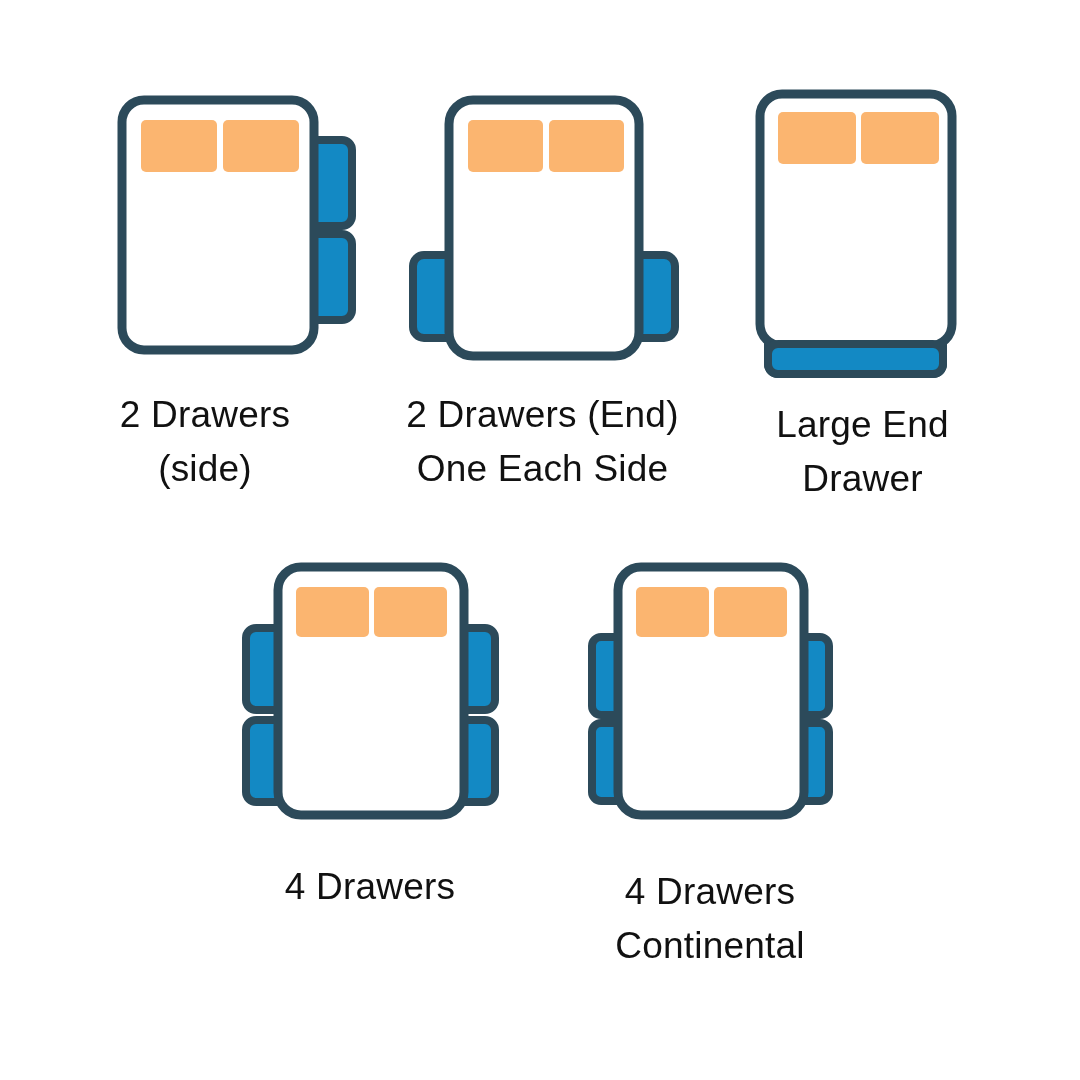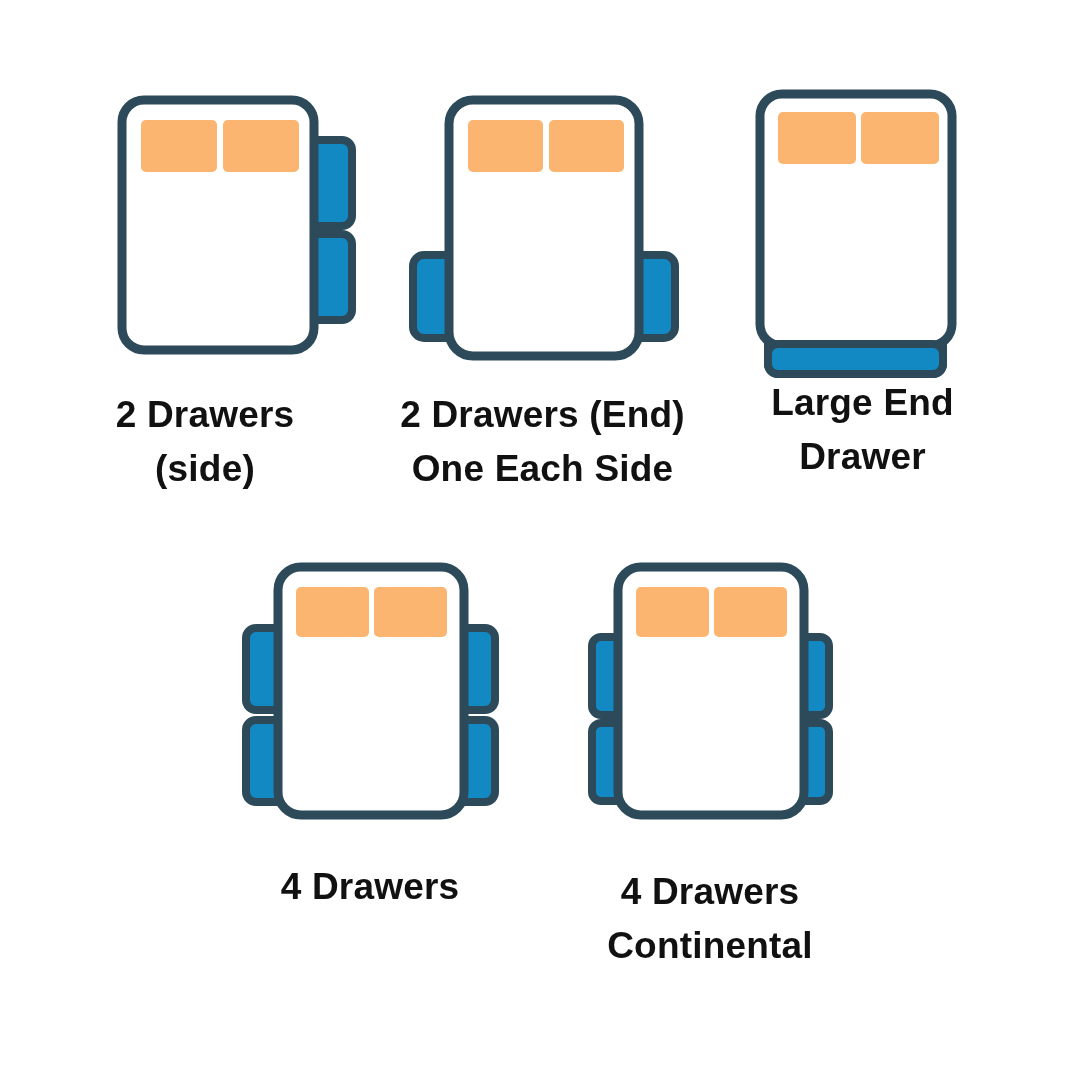--- a/index.html
+++ b/index.html
@@ -22,21 +22,21 @@
     display: block;
     overflow: visible;
   }
   .caption {
     position: absolute;
     text-align: center;
     color: #111111;
     font-family: "Liberation Sans", sans-serif;
     font-size: 37px;
     line-height: 1.45;
-    font-weight: 700;
+    font-weight: 400;
     letter-spacing: 0.2px;
     white-space: pre-line;
   }
 </style>
 </head>
 <body>
 
 <div id="canvas">
 
   <div class="bed-figure" style="left:110px; top:88px;">
@@ -78,21 +78,21 @@
     <svg width="225" height="300" viewBox="0 0 225 300">
       <rect x="20" y="250" width="175" height="42" rx="10" ry="10" fill="#1389c4" stroke="#2c4a5a" stroke-width="8"></rect>
       <rect x="12" y="12" width="192" height="252" rx="22" ry="22" fill="#ffffff" stroke="#2c4a5a" stroke-width="9"></rect>
       <rect x="20" y="262" width="175" height="30" rx="10" ry="10" fill="#1389c4" stroke="#2c4a5a" stroke-width="8"></rect>
       <g>
         <rect x="30" y="30" width="78" height="52" rx="5" ry="5" fill="#fbb570"></rect>
         <rect x="113" y="30" width="78" height="52" rx="5" ry="5" fill="#fbb570"></rect>
       </g>
     </svg>
   </div>
-  <div class="caption" style="left:730px; top:376px; width:265px;">Large End
+  <div class="caption" style="left:730px; top:398px; width:265px;">Large End
 Drawer</div>
 
   <div class="bed-figure" style="left:238px; top:555px;">
     <svg width="265" height="270" viewBox="0 0 265 270">
       <g>
         <rect x="8" y="73" width="46" height="82" rx="10" ry="10" fill="#1389c4" stroke="#2c4a5a" stroke-width="8"></rect>
         <rect x="8" y="165" width="46" height="82" rx="10" ry="10" fill="#1389c4" stroke="#2c4a5a" stroke-width="8"></rect>
       </g>
       <g>
         <rect x="211" y="73" width="46" height="82" rx="10" ry="10" fill="#1389c4" stroke="#2c4a5a" stroke-width="8"></rect>

